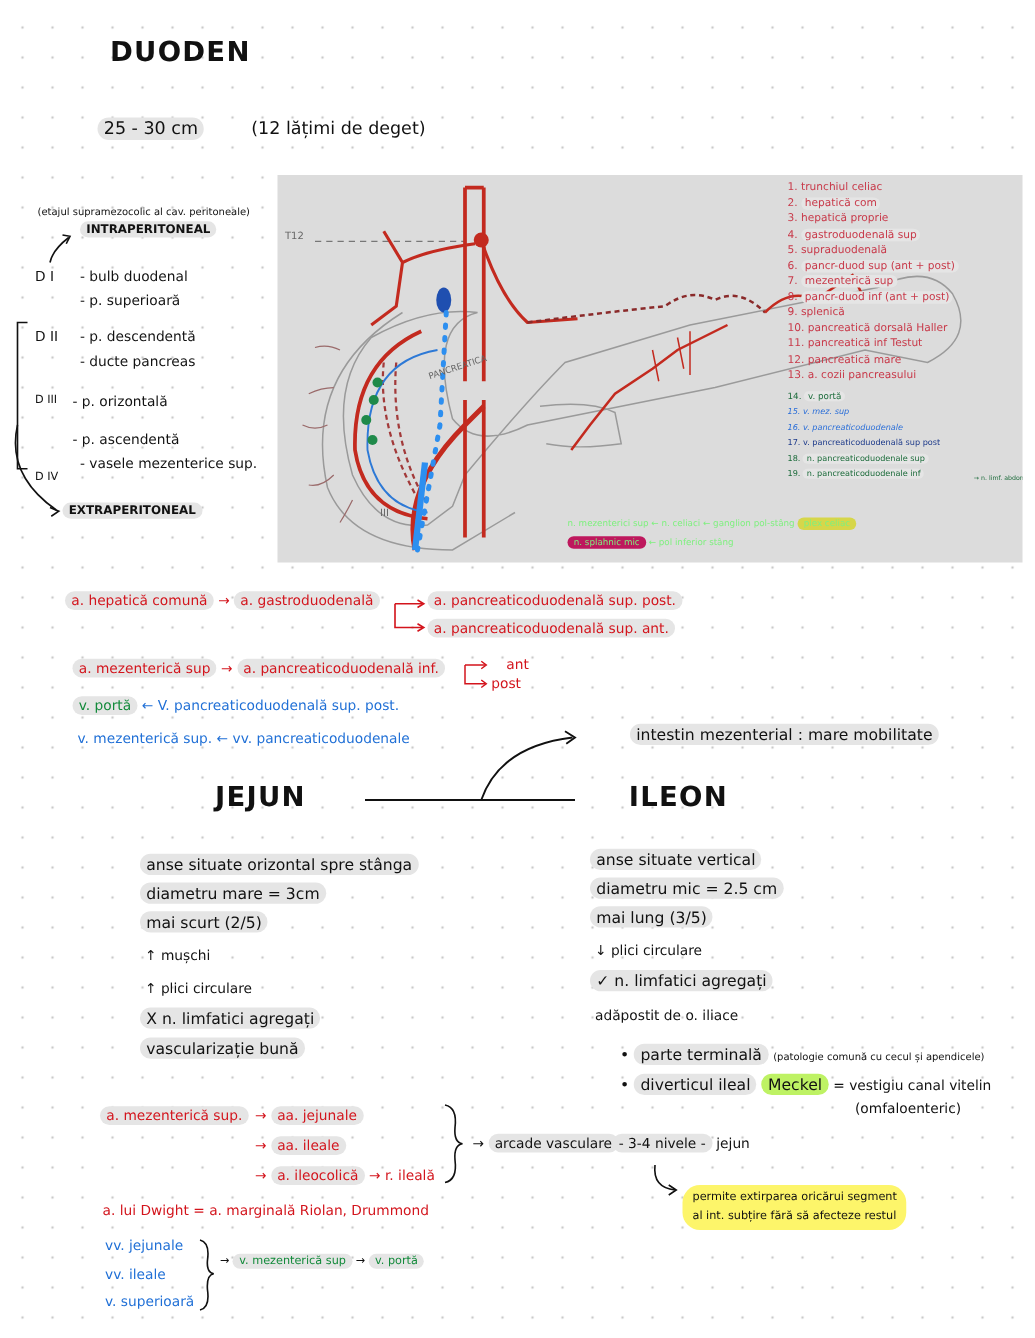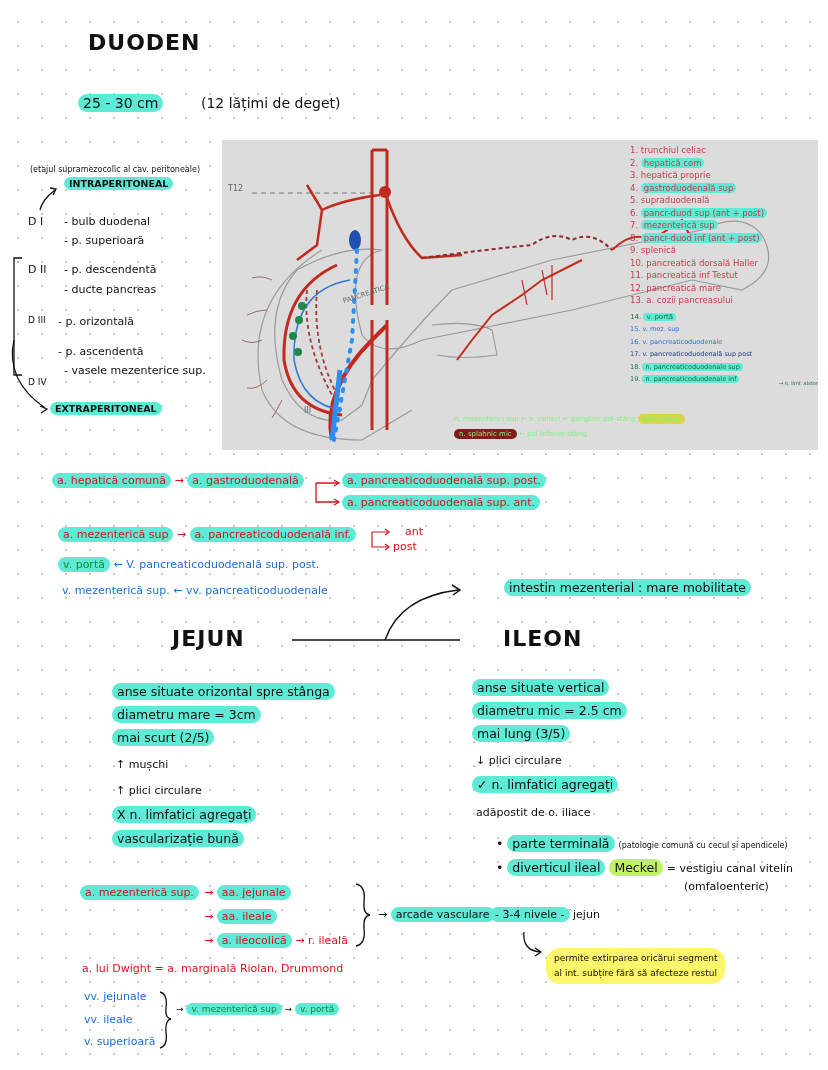--- a/index.html
+++ b/index.html
@@ -6,37 +6,37 @@
   body {
     width:828px; height:1070px; position:relative; overflow:hidden;
     background-color:#ffffff;
     background-image: radial-gradient(circle, #c9c9c9 1px, transparent 1.3px);
     background-size: 24px 24px;
     background-position: 6px 10px;
     font-family: "DejaVu Sans", sans-serif;
     color:#111;
   }
   .abs { position:absolute; white-space:nowrap; }
-  .hl { background:#5eead4; border-radius:9px; padding:1px 5px; }
+  .hl { background:#e5e5e5; border-radius:9px; padding:1px 5px; }
   .hlg { background:#bef264; border-radius:9px; padding:1px 5px; }
   .title { font-weight:bold; font-size:22px; letter-spacing:1px; }
   .hw { font-size:12.5px; }
   .small { font-size:11px; }
   .tiny { font-size:8px; }
   .red { color:#d3141c; }
   .blue { color:#1f6fd6; }
   .green { color:#128a3a; }
   .dark { color:#111; }
   .photo {
     position:absolute; left:222px; top:140px; width:596px; height:310px;
     background:#dcdcdc; overflow:hidden;
   }
   .legend-item { font-size:8.5px; line-height:12.5px; color:#c83a4a; white-space:nowrap; }
   .legend-item .hl { border-radius:5px; padding:0 3px; }
-  .legend-blue { color:#2a6ed8; }
+  .legend-blue { color:#2a6ed8;font-style:italic; }
   .legend-navy { color:#1d3a8a; }
   .legend-green { color:#1b6b3a; }
 </style>
 </head>
 <body>
 
 <div class="abs title" style="left:88px;top:30px;">DUODEN</div>
 <div class="abs hw" style="left:78px;top:95px;font-size:14px;"><span class="hl">25 - 30 cm</span></div>
 <div class="abs hw" style="left:196px;top:95px;font-size:14px;"><span class="hl" style="background:transparent">(12 lățimi de deget)</span></div>
 
@@ -131,21 +131,21 @@
     <div class="legend-item legend-green" style="margin-top:4px;font-size:7px;"><span>14.</span> <span class="hl">v. portă</span></div>
     <div class="legend-item legend-blue" style="font-size:6.5px;"><span>15.</span> <span>v. mez. sup</span></div>
     <div class="legend-item legend-blue" style="font-size:6.5px;"><span>16.</span> <span>v. pancreaticoduodenale</span></div>
     <div class="legend-item legend-navy" style="font-size:6.5px;"><span>17.</span> <span>v. pancreaticoduodenală sup post</span></div>
     <div class="legend-item legend-green" style="font-size:6.5px;"><span>18.</span> <span class="hl">n. pancreaticoduodenale sup</span></div>
     <div class="legend-item legend-green" style="font-size:6.5px;"><span>19.</span> <span class="hl">n. pancreaticoduodenale inf</span></div>
   </div>
   <div class="abs" style="left:557px;top:240px;font-size:5px;color:#1b6b3a;">→ n. limf. abdominale</div>
 
   <div class="abs" style="left:232px;top:275px;font-size:7px;color:#7ff07f;"><span>n. mezenterici sup ← n. celiaci ← ganglion pol-stâng</span> <span class="hl" style="color:#7ff07f;background:#d6d64a;">plex celiac</span></div>
-  <div class="abs" style="left:232px;top:290px;font-size:7px;color:#7ff07f;"><span class="hl" style="color:#7ff07f;background:#7f1d1d;">n. splahnic mic</span> <span>← pol inferior stâng</span></div>
+  <div class="abs" style="left:232px;top:290px;font-size:7px;color:#7ff07f;"><span class="hl" style="color:#7ff07f;background:#be185d;">n. splahnic mic</span> <span>← pol inferior stâng</span></div>
 </div>
 
 <div class="abs small red" style="left:52px;top:474px;">
   <span class="hl">a. hepatică comună</span> <span>→</span> <span class="hl">a. gastroduodenală</span>
 </div>
 <svg class="abs" style="left:314px;top:478px;" width="30" height="30">
   <path d="M2 5 L2 24 L24 24 M2 5 L24 5" stroke="#d3141c" stroke-width="1.3" fill="none"></path>
   <path d="M20 2 L25 5 L20 8 M20 21 L25 24 L20 27" stroke="#d3141c" stroke-width="1.3" fill="none"></path>
 </svg>
 <div class="abs small red" style="left:342px;top:474px;"><span class="hl">a. pancreaticoduodenală sup. post.</span></div>

